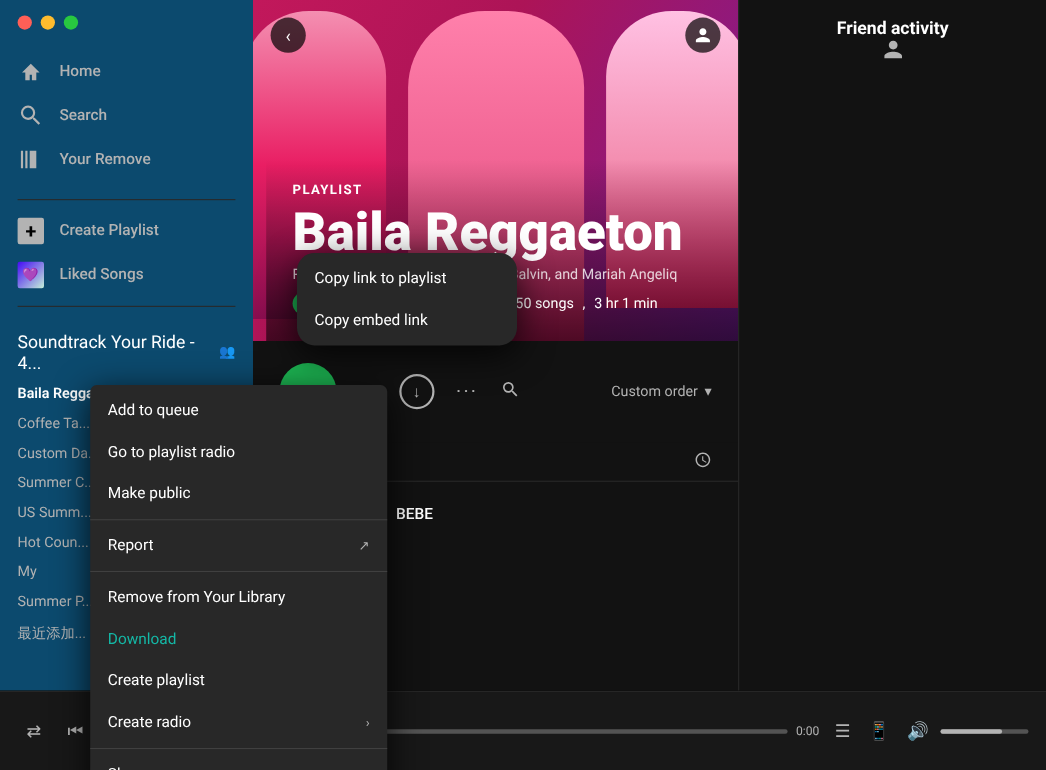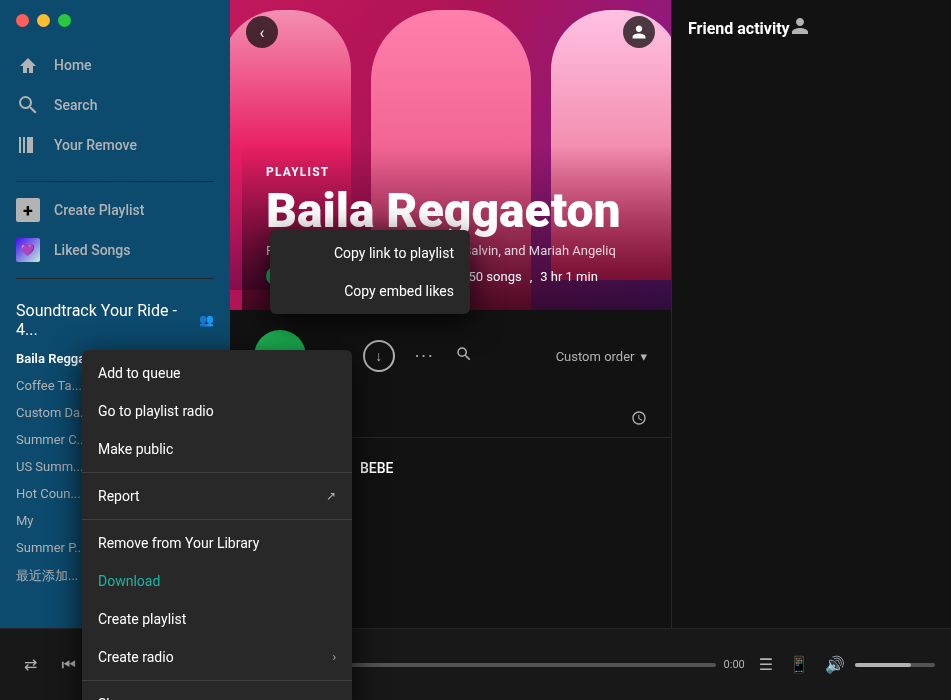--- a/index.html
+++ b/index.html
@@ -356,22 +356,23 @@
     .right-panel {
       width: 280px;
       background: #121212;
       border-left: 1px solid #282828;
       padding: 16px;
     }
 
     .friend-activity-header {
       display: flex;
       align-items: center;
-      justify-content: flex-start;
+      justify-content: flex-end;
       margin-bottom: 16px;
+      flex-direction: column;
     }
 
     .friend-activity-title {
       font-size: 16px;
       font-weight: 700;
     }
 
     
     .context-menu-overlay {
       position: fixed;
@@ -416,24 +417,23 @@
       color: #b3b3b3;
       font-size: 12px;
     }
 
     .submenu {
       position: absolute;
       left: 270px;
       top: 230px;
       width: 200px;
       background: #282828;
-      border-radius: 6px;
+      border-radius: 16px;
       box-shadow: 0 8px 32px rgba(0,0,0,0.8);
       padding: 4px 0;
-      text-align: right;
     }
 
     .submenu-item {
       padding: 11px 16px;
       cursor: pointer;
       color: #fff;
       font-size: 14px;
     }
 
     
@@ -746,21 +746,21 @@
       <span>Share</span>
       <span class="menu-item-arrow">›</span>
     </div>
   </div>
 
   <div class="submenu">
     <div class="submenu-item">
       <span>Copy link to playlist</span>
     </div>
     <div class="submenu-item">
-      <span>Copy embed likes</span>
+      <span>Copy embed link</span>
     </div>
   </div>
 </div>
 
 <div class="player-bar">
   <div class="player-shuffle">⇄</div>
   <div class="player-prev">⏮</div>
   <div class="player-play">▶</div>
   <div class="player-next">⏭</div>
   <div class="player-repeat">↺</div>

